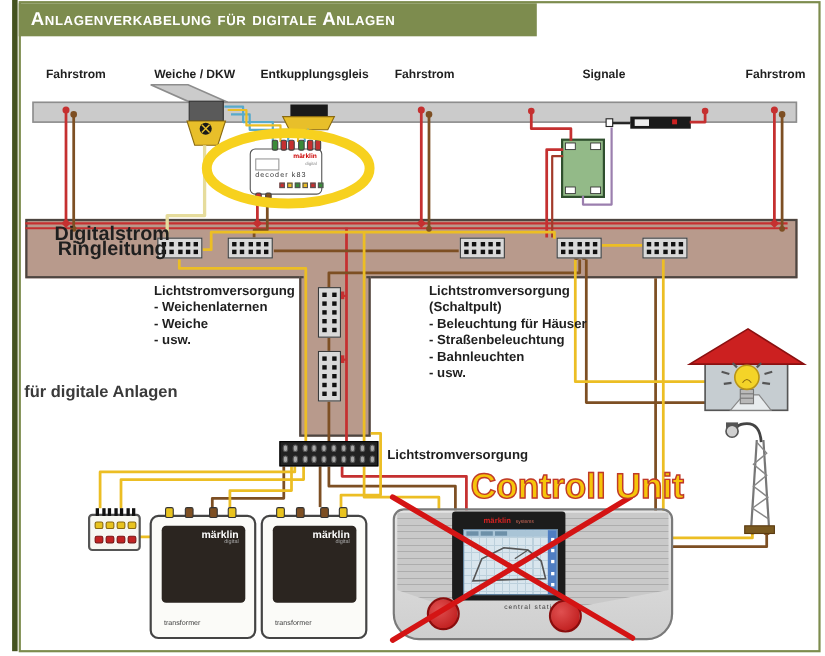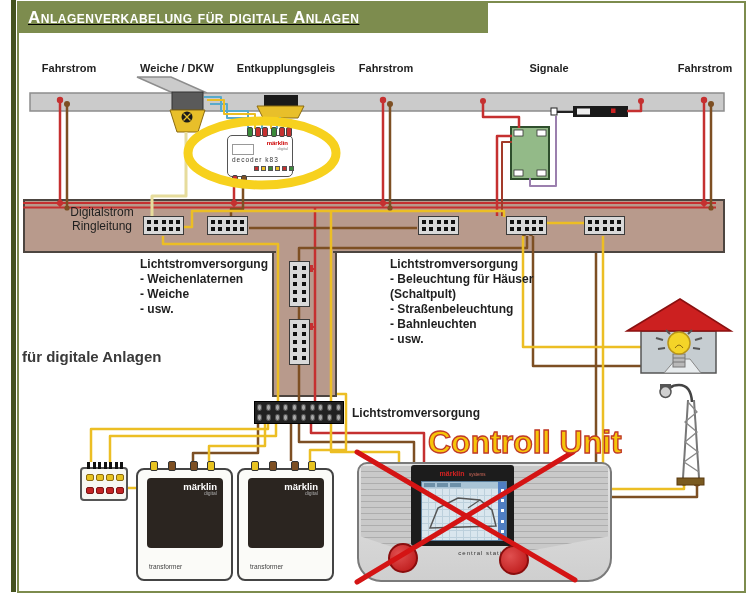--- a/index.html
+++ b/index.html
@@ -3,26 +3,26 @@
 <meta charset="utf-8">
 <style>
   html,body{margin:0;padding:0;background:#fff;}
   .stage{position:relative;width:750px;height:596px;background:#fff;
          font-family:"Liberation Sans",sans-serif;overflow:hidden;}
   .abs{position:absolute;}
   
   .content-border{left:17px;top:1px;width:725px;height:588px;border:2px solid #7d8c4e;}
   .left-bar{left:11px;top:0;width:5px;height:592px;background:#44521f;}
   .title-bar{left:17px;top:3px;width:471px;height:30px;background:#7d8c4e;
-             display:flex;align-items:center;padding-left:11px;box-sizing:border-box;text-decoration:underline;}
+             display:flex;align-items:center;padding-left:11px;box-sizing:border-box;}
   .title-text{color:#fff;font-weight:bold;font-size:17px;letter-spacing:.5px;
               font-variant:small-caps;white-space:nowrap;}
   
   .toplabel{font-weight:bold;font-size:11px;color:#1f1f1f;transform:translateX(-50%);white-space:nowrap;}
-  .bandlabel{font-weight:normal;font-size:12px;color:#1f1f1f;line-height:14px;text-align:center;transform:translateX(-50%);}
+  .bandlabel{font-weight:bold;font-size:18px;color:#1f1f1f;line-height:14px;text-align:center;transform:translateX(-50%);}
   .block{font-weight:bold;font-size:12px;color:#1f1f1f;line-height:15px;white-space:nowrap;}
   .caption{font-weight:bold;font-size:15px;color:#3a3a3a;line-height:22px;white-space:nowrap;}
   .dist-label{font-weight:bold;font-size:12px;color:#1f1f1f;white-space:nowrap;}
   .cu-label{font-weight:bold;font-size:32px;color:#f6c50a;-webkit-text-stroke:1.3px #c03a28;
             text-shadow:0 0 1px #c03a28;white-space:nowrap;z-index:40;}
   
   .band{background:#b89a8c;border:2px solid #4d4540;box-sizing:border-box;}
   .band-h{left:23px;top:199px;width:702px;height:54px;z-index:1;}
   .band-v{left:272px;top:251px;width:65px;height:146px;z-index:1;}
   .band-patch{left:276px;top:245px;width:57px;height:12px;background:#b89a8c;z-index:2;}
@@ -411,22 +411,22 @@
   </div>
 
   <div class="abs block" style="left:140px;top:257px;z-index:7">
     <div>Lichtstromversorgung</div>
     <div>- Weichenlaternen</div>
     <div>- Weiche</div>
     <div>- usw.</div>
   </div>
   <div class="abs block" style="left:390px;top:257px;z-index:7">
     <div>Lichtstromversorgung</div>
+    <div>(Schaltpult)</div>
     <div>- Beleuchtung für Häuser</div>
-    <div>(Schaltpult)</div>
     <div>- Straßenbeleuchtung</div>
     <div>- Bahnleuchten</div>
     <div>- usw.</div>
   </div>
   <div class="abs caption" style="left:22px;top:346px">
     <div>für digitale Anlagen</div>
   </div>
 
   <div class="abs vert">
     <div class="vert-row">

